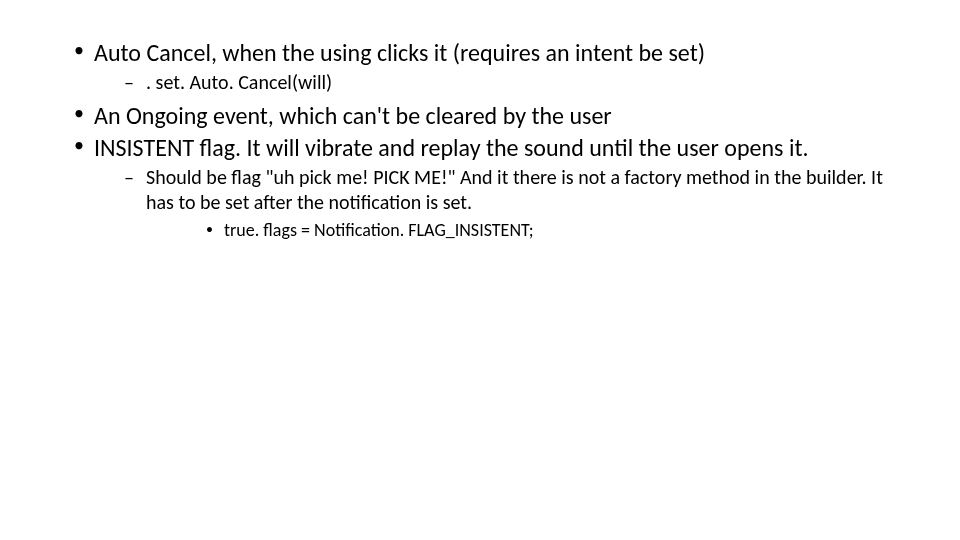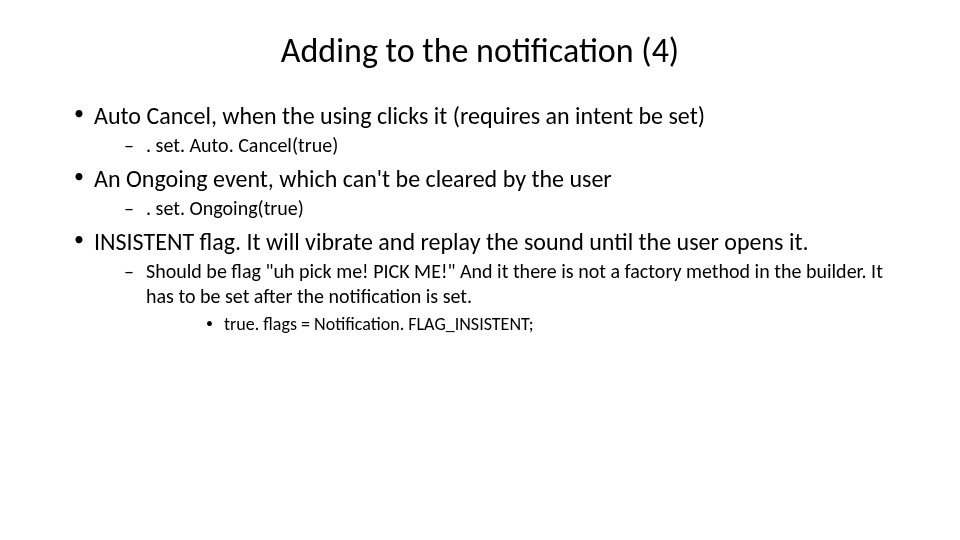--- a/index.html
+++ b/index.html
@@ -78,40 +78,34 @@
     left: 60px;
     top: 0;
     font-size: 14px;
     line-height: 22px;
   }
 </style>
 </head>
 <body>
 
 <div class="slide">
-  <h1 class="title">Adding to the notification (4)</h1>
 
   <ul class="level1">
 
     <li>
       <span>Auto Cancel, when the using clicks it (requires an intent be set)</span>
       <ul class="level2">
         <li>
-          <span>. set. Auto. Cancel(true)</span>
+          <span>. set. Auto. Cancel(will)</span>
         </li>
       </ul>
     </li>
 
     <li>
       <span>An Ongoing event, which can't be cleared by the user</span>
-      <ul class="level2">
-        <li>
-          <span>. set. Ongoing(true)</span>
-        </li>
-      </ul>
     </li>
 
     <li>
       <span>INSISTENT flag.  It will vibrate and replay the sound until the user opens it.</span>
       <ul class="level2">
         <li>
           <span>Should be flag "uh pick me!  PICK ME!" And it there is not a factory method in the builder.  It has to be set after the notification is set.</span>
           <ul class="level3">
             <li>
               <span>true. flags = Notification. FLAG_INSISTENT;</span>

